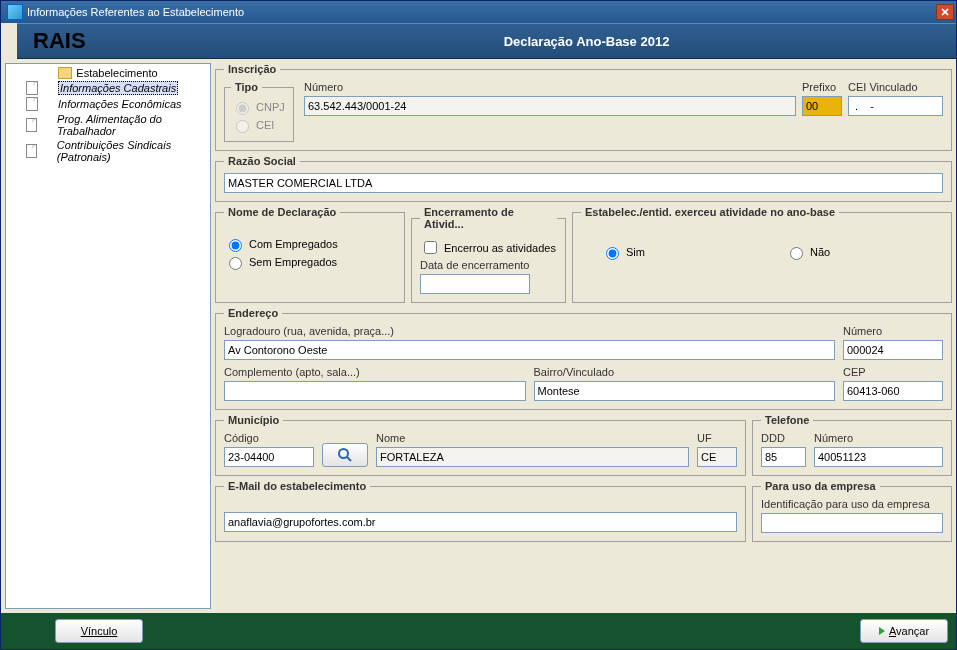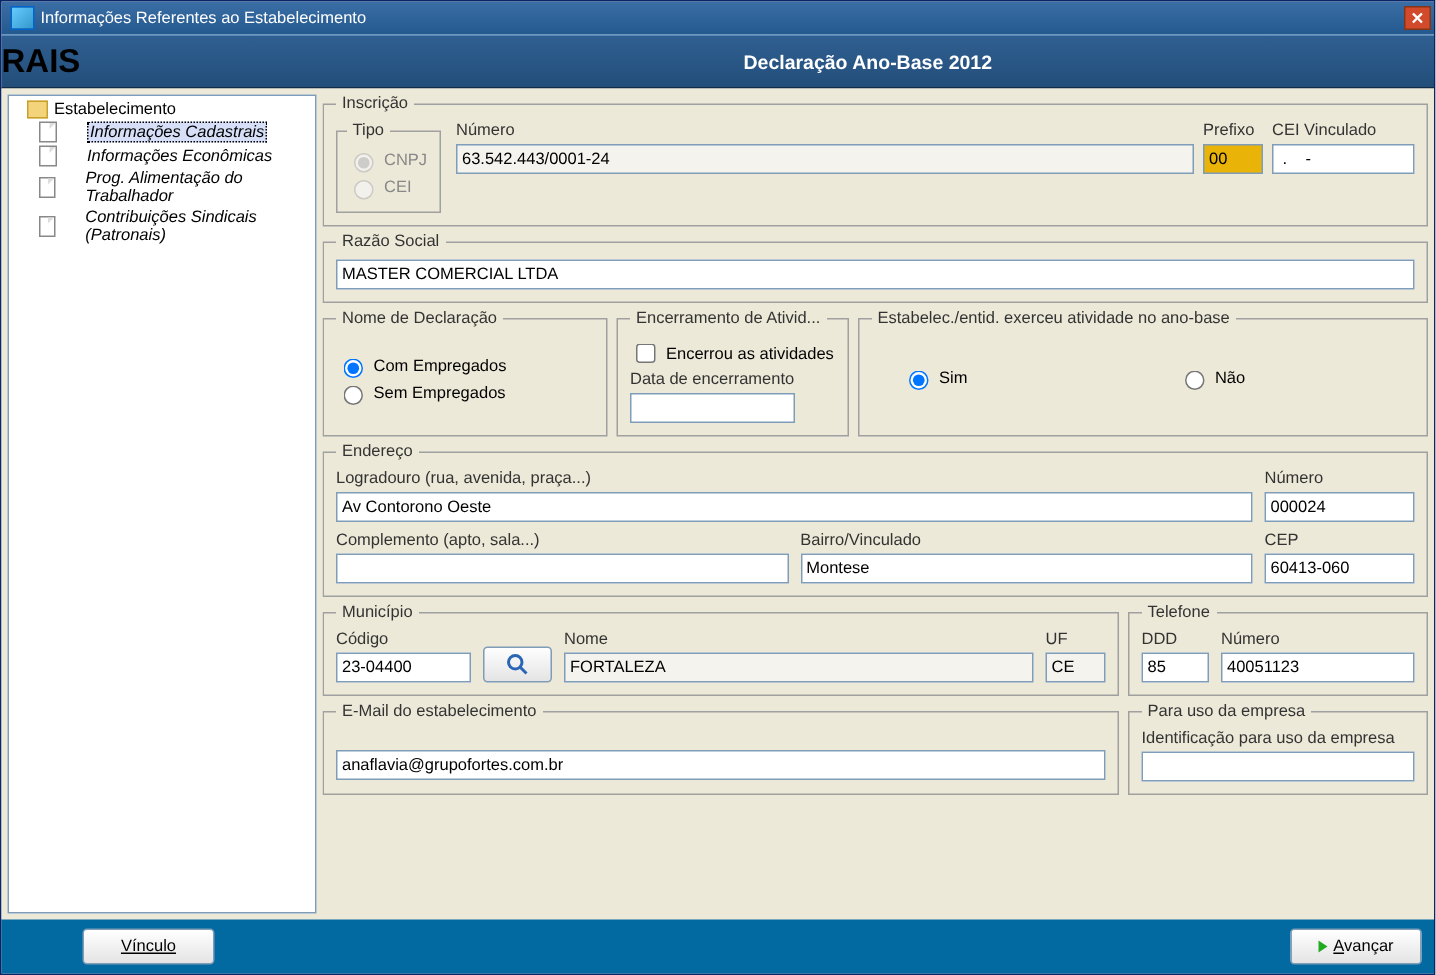--- a/index.html
+++ b/index.html
@@ -2,47 +2,47 @@
 <html><head>
 <meta charset="utf-8">
 <style>
   * { box-sizing: border-box; font-family: Tahoma, Arial, sans-serif; font-size: 11px; }
   body { margin: 0; padding: 0; background: #ece9d8; width: 957px; height: 650px; overflow: hidden; }
   .window { width: 957px; height: 650px; border: 1px solid #0a246a; display: flex; flex-direction: column; }
   .titlebar { background: linear-gradient(to bottom,#3a6ea5,#24598f); color:#fff; height:22px; display:flex; align-items:center; padding:0 2px; }
   .titlebar .app-icon{width:16px;height:16px;margin:0 4px;display:inline-block;background:linear-gradient(135deg,#6cf,#39c);border:1px solid #06c;}
   .titlebar .title{flex:1;font-weight:normal;}
   .close-btn{width:18px;height:16px;background:#d04a2b;border:1px solid #873419;color:#fff;display:flex;align-items:center;justify-content:center;font-weight:bold;cursor:pointer;font-size:10px;}
-  .banner{background:linear-gradient(to bottom,#2f5f91,#234e7a);border-top:1px solid #5a8bbf;border-bottom:1px solid #122c48;height:36px;display:flex;align-items:center;padding:0 0;}
+  .banner{background:linear-gradient(to bottom,#2f5f91,#234e7a);border-top:1px solid #5a8bbf;border-bottom:1px solid #122c48;height:36px;display:flex;align-items:center;padding:0 16px;margin-left:16px;}
   .banner .brand{flex:0 0 200px;font-family:Arial Black,Arial,sans-serif;font-size:22px;color:#000;font-weight:900;letter-spacing:0px;}
   .banner .subtitle{flex:1;text-align:center;color:#fff;font-weight:bold;font-size:13px;}
   .body-area{flex:1;display:flex;padding:4px;gap:4px;background:#ece9d8;}
   .tree-panel{width:206px;background:#fff;border:1px solid #7f9db9;padding:2px;overflow:auto;}
-  .tree-root{display:flex;align-items:center;gap:4px;padding:1px 10px;}
+  .tree-root{display:flex;align-items:center;gap:4px;padding:1px 10px;justify-content:center;}
   .tree-root .folder-icon{width:14px;height:12px;background:#f3d47a;border:1px solid #c8a030;display:inline-block;}
   .tree-children{padding-left:18px;}
   .tree-item{display:flex;align-items:center;gap:20px;padding:1px 0;cursor:pointer;font-style:italic;}
   .tree-item .page-icon{width:12px;height:14px;background:#fff;border:1px solid #888;display:inline-block;position:relative;}
   .tree-item .page-icon::after{content:"";position:absolute;top:0;right:0;border-left:4px solid #ddd;border-bottom:4px solid transparent;}
   .tree-item.selected span.lbl{background:#d6dff7;border:1px dotted #000;padding:0 1px;}
   .form-panel{flex:1;display:flex;flex-direction:column;gap:4px;overflow:auto;}
   fieldset{border:1px solid #a0a0a0;margin:0;padding:6px 8px 8px 8px;background:#ece9d8;}
-  legend{padding:0 4px;color:#333;}
+  legend{padding:0 4px;color:#333;font-weight:bold;}
   .row{display:flex;gap:8px;align-items:flex-start;}
   label.top{display:block;margin-bottom:3px;color:#333;}
   input[type=text]{border:1px solid #7f9db9;background:#fff;height:20px;padding:1px 3px;width:100%;}
   input[type=text][readonly]{background:#eab308;}
   input[type=text].light-ro{background:#f4f3ee;}
   .radio,.checkbox{display:flex;align-items:center;gap:4px;margin:2px 0;}
   .fieldgroup-tipo{border:1px solid #a0a0a0;padding:4px 6px 6px 6px;width:70px;margin-right:4px;}
   .fieldgroup-tipo legend{font-size:11px;}
   .col{display:flex;flex-direction:column;}
   .btn-lookup{width:46px;height:24px;border:1px solid #7f9db9;background:linear-gradient(to bottom,#fefefe,#e4e4e4);cursor:pointer;display:flex;align-items:center;justify-content:center;border-radius:3px;}
   .btn-lookup svg{width:16px;height:16px;}
-  .footer-bar{padding:6px 8px;display:flex;justify-content:space-between;background:#0369a1;}
+  .footer-bar{padding:6px 8px;display:flex;justify-content:space-between;background:#14532d;}
   .btn{min-width:88px;height:24px;border:1px solid #7f9db9;background:linear-gradient(to bottom,#fff,#e4e4e4);cursor:pointer;display:flex;align-items:center;justify-content:center;gap:4px;border-radius:3px;padding:0 10px;}
   .btn .arrow{border-left:6px solid #2a2;border-top:4px solid transparent;border-bottom:4px solid transparent;}
   .disabled-text{color:#888;}
   .three-fieldsets{display:flex;gap:6px;}
   .three-fieldsets fieldset{flex:1;}
   .inscricao-grid{display:flex;align-items:flex-start;gap:6px;width:100%;}
   .inscricao-grid .num-col{flex:1;}
   .prefixo-col{width:40px;}
   .cei-col{width:95px;}
   .endereco-row2{display:flex;gap:8px;margin-top:6px;}

